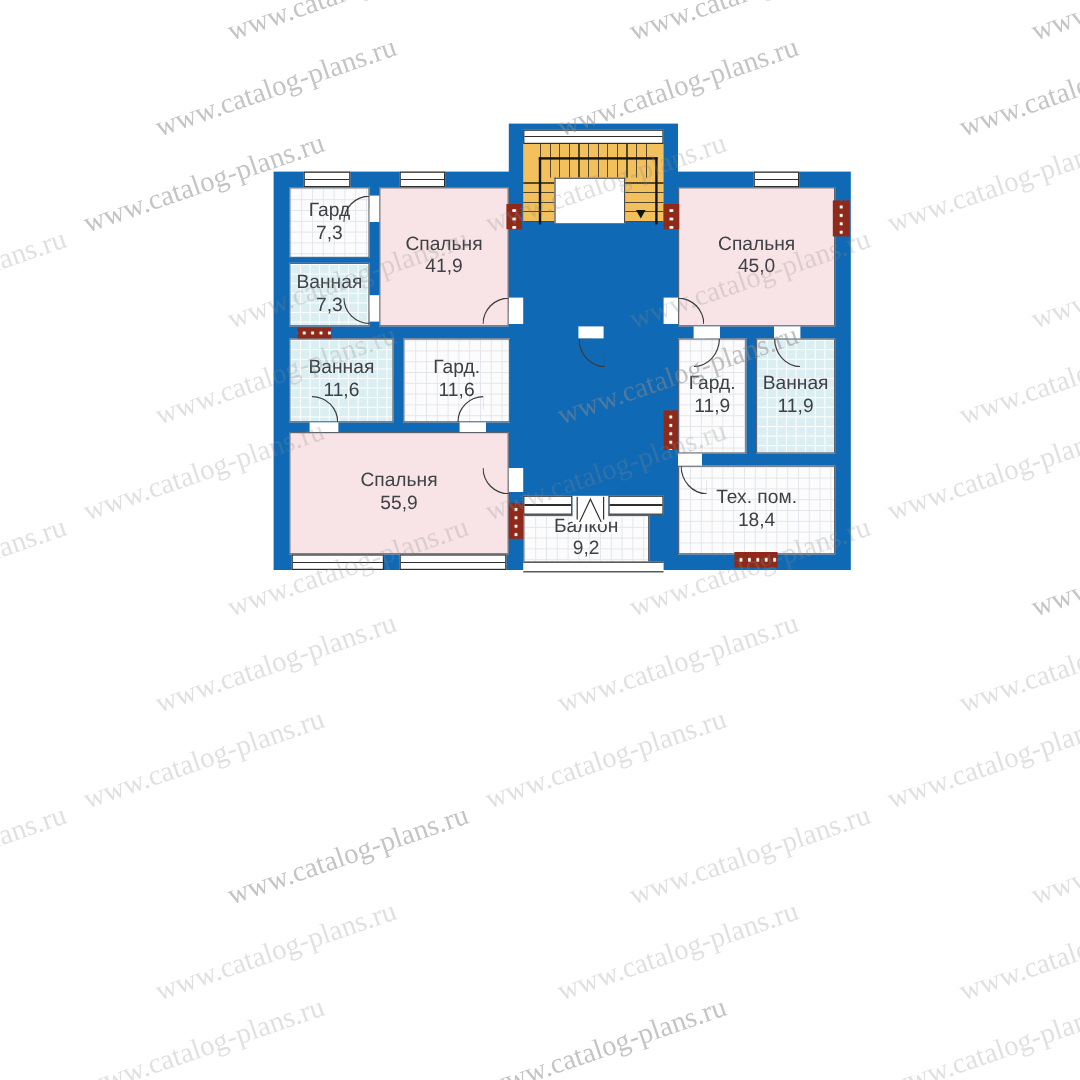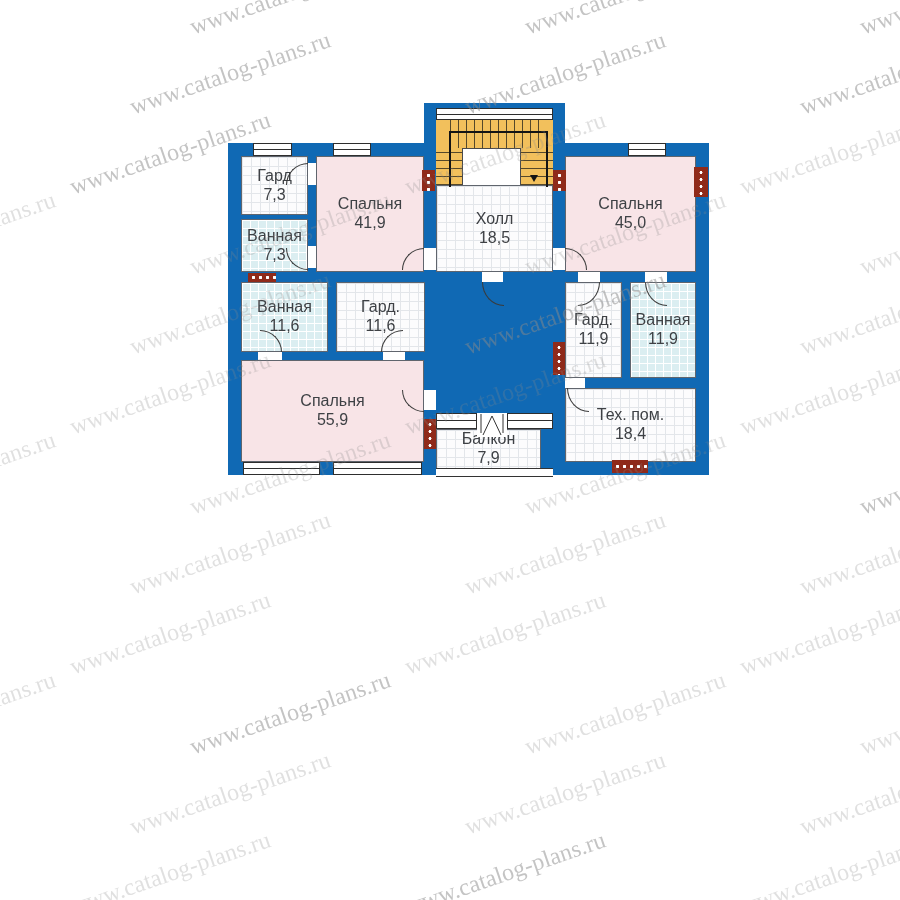--- a/index.html
+++ b/index.html
@@ -127,26 +127,20 @@
           <span>Ванная</span>
           <span>7,3</span>
         </div>
     </div>
     <div class="floor f-pink" style="left:88px;top:53px;width:108px;height:116px">
       <div class="rlabel">
           <span>Спальня</span>
           <span>41,9</span>
         </div>
     </div>
-    <div class="floor f-grid" style="left:208px;top:82px;width:117px;height:87px">
-      <div class="rlabel">
-          <span>Холл</span>
-          <span>18,5</span>
-        </div>
-    </div>
     <div class="floor f-pink" style="left:337px;top:53px;width:131px;height:116px">
       <div class="rlabel">
           <span>Спальня</span>
           <span>45,0</span>
         </div>
     </div>
     <div class="floor f-tile" style="left:13px;top:179px;width:87px;height:70px">
       <div class="rlabel">
           <span>Ванная</span>
           <span>11,6</span>
@@ -187,21 +181,21 @@
     <div class="win win-h" style="left:279px;top:310px;width:46px;height:16px"></div>
     <svg class="abs" style="left:249px;top:310px;z-index:3" width="30" height="24" viewBox="0 0 30 24">
       <rect x="0" y="0" width="30" height="24" fill="#ffffff"></rect>
       <line x1="4" y1="1" x2="4" y2="20" stroke="#333" stroke-width="1"></line>
       <line x1="26" y1="1" x2="26" y2="20" stroke="#333" stroke-width="1"></line>
       <polyline points="6,22 15,3 24,22" fill="none" stroke="#333" stroke-width="1"></polyline>
     </svg>
     <div class="floor f-grid" style="left:208px;top:326px;width:105px;height:40px">
       <div class="rlabel">
           <span>Балкон</span>
-          <span>7,9</span>
+          <span>9,2</span>
         </div>
     </div>
     <div class="railing" style="left:208px;top:365px;width:117px;height:7px"></div>
 
     <div class="win win-h" style="left:25px;top:40px;width:39px;height:13px"></div>
     <div class="win win-h" style="left:105px;top:40px;width:38px;height:13px"></div>
     <div class="win win-h" style="left:400px;top:40px;width:38px;height:13px"></div>
     <div class="win win-h" style="left:15px;top:359px;width:77px;height:13px"></div>
     <div class="win win-h" style="left:105px;top:359px;width:89px;height:13px"></div>
 

